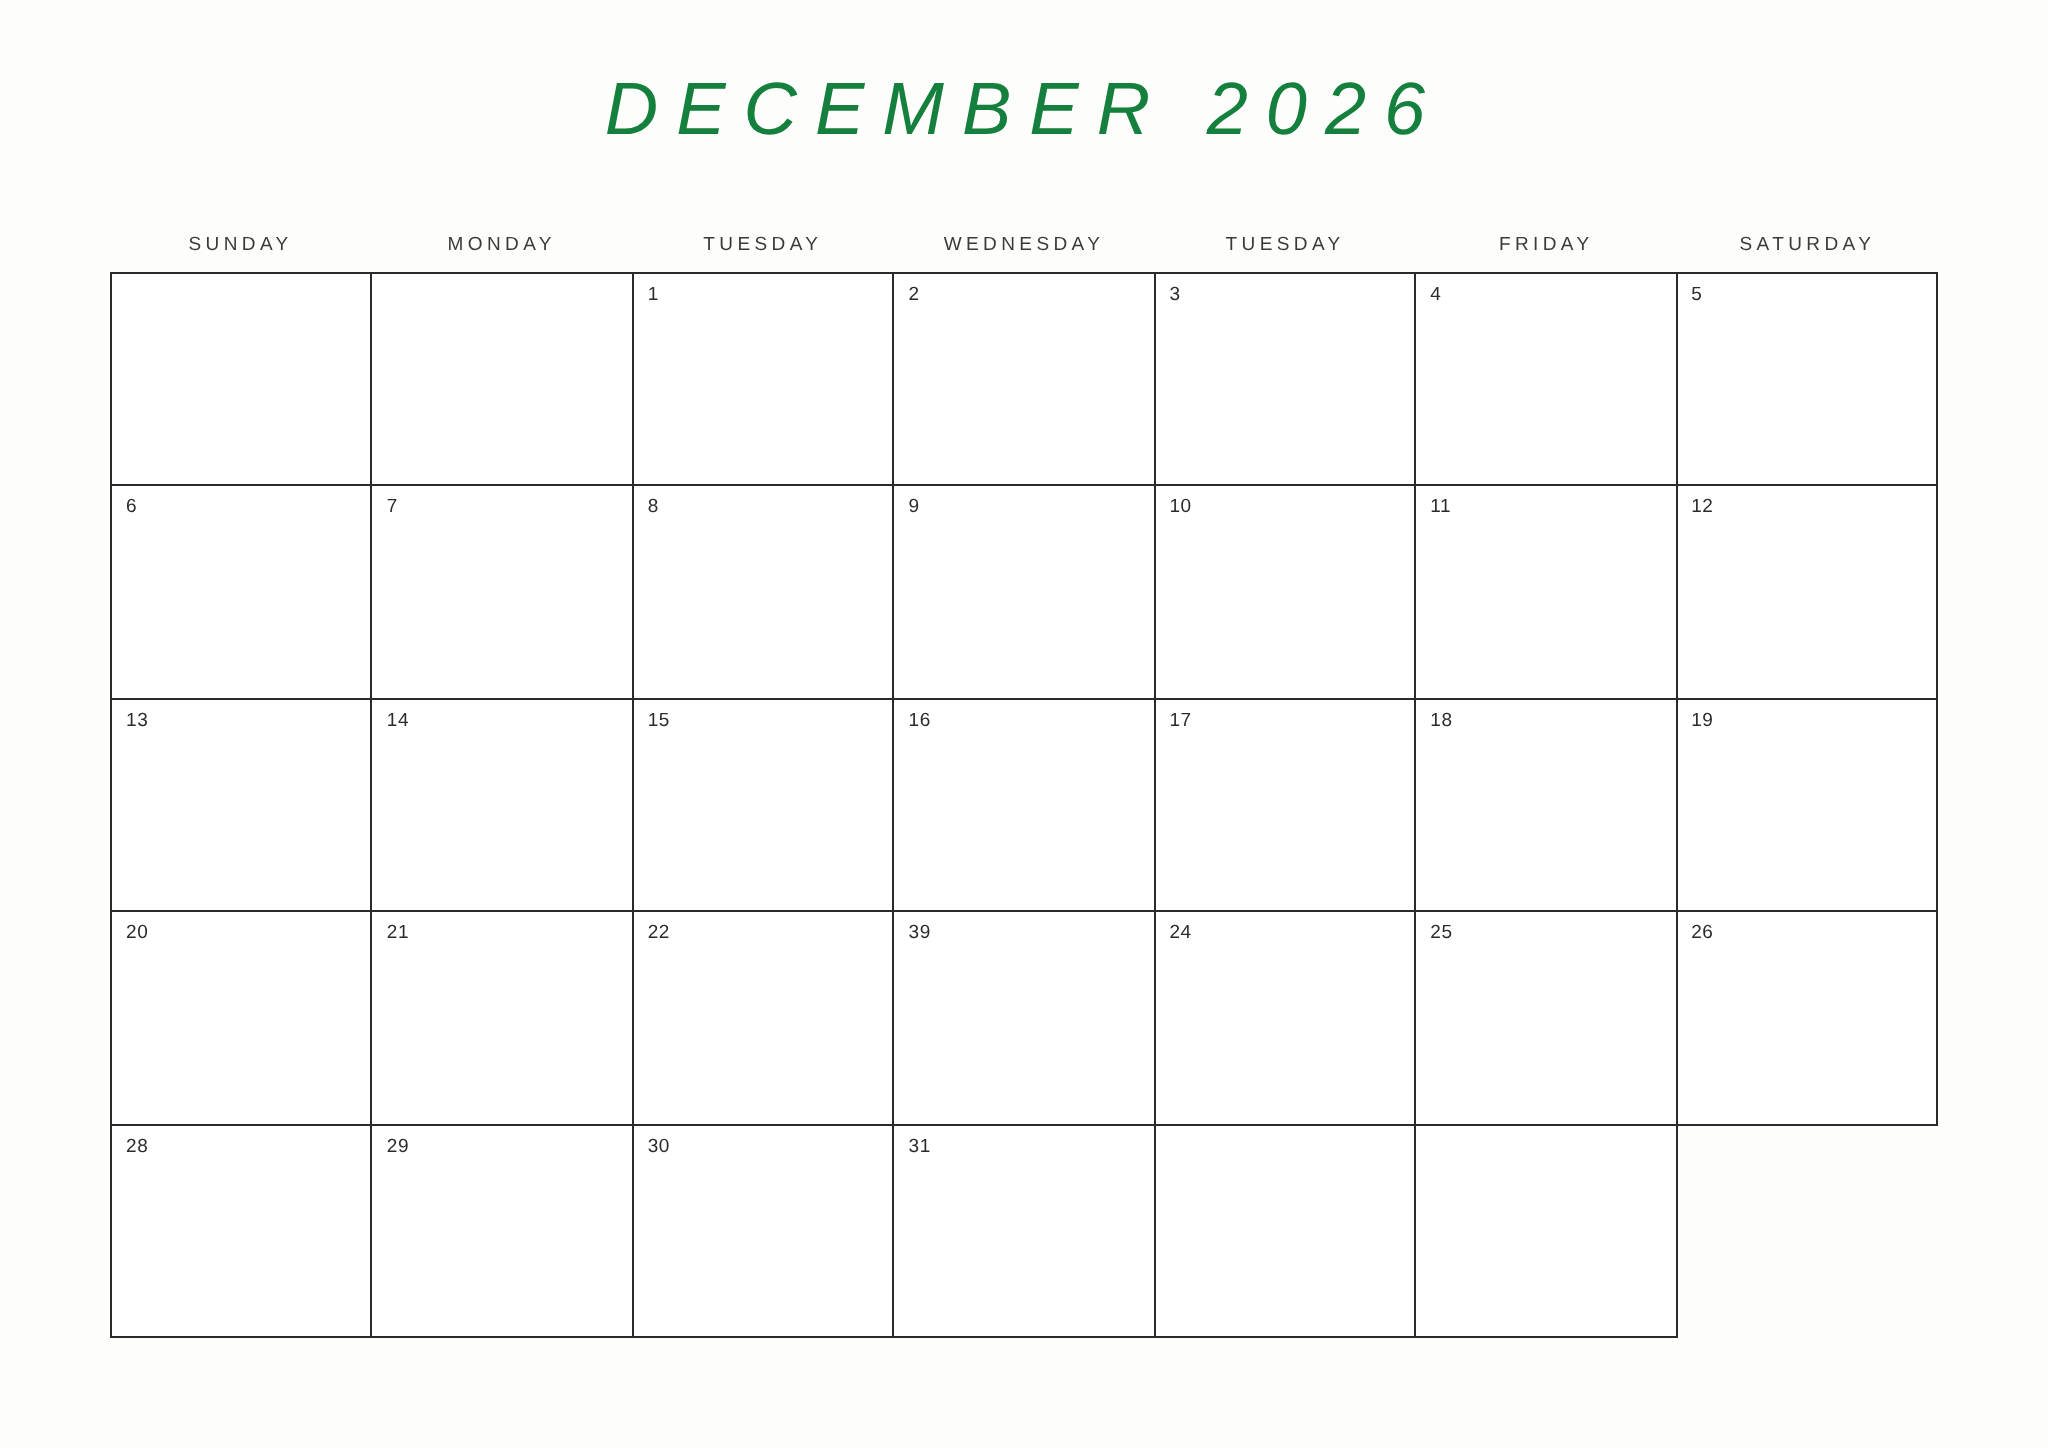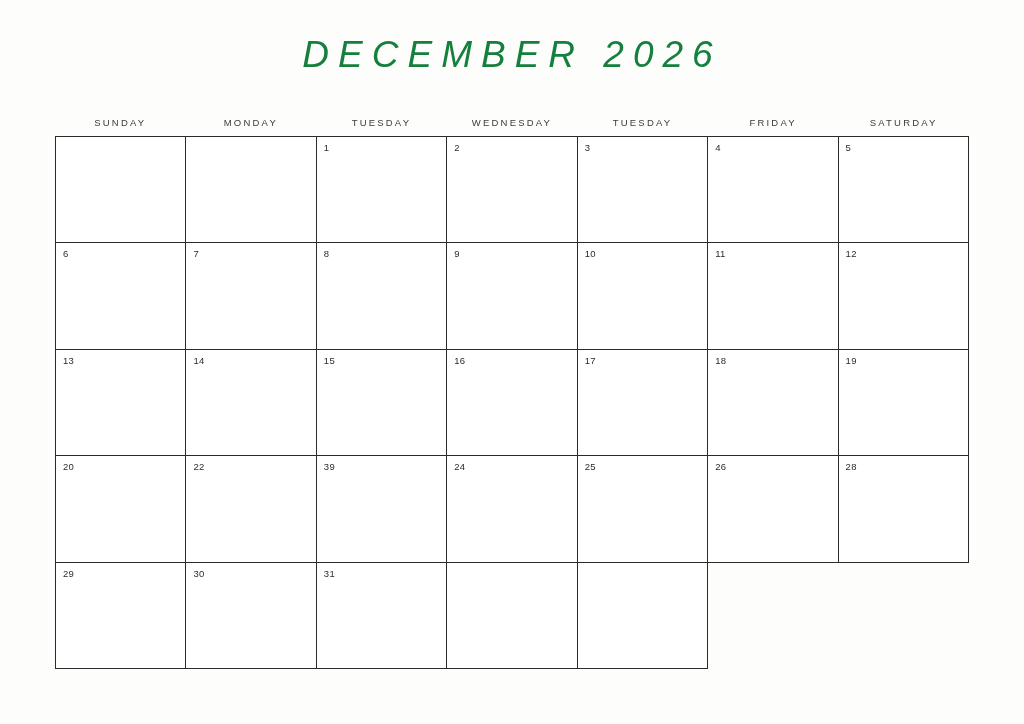--- a/index.html
+++ b/index.html
@@ -156,20 +156,23 @@
           <span class="daynum">18</span>
         </div>
       <div class="cell">
           <span class="daynum">19</span>
         </div>
 
       <div class="cell">
           <span class="daynum">20</span>
         </div>
       <div class="cell">
+          <span class="daynum">21</span>
+        </div>
+      <div class="cell">
           <span class="daynum">22</span>
         </div>
       <div class="cell">
           <span class="daynum">39</span>
         </div>
       <div class="cell">
           <span class="daynum">24</span>
         </div>
       <div class="cell">
           <span class="daynum">25</span>

